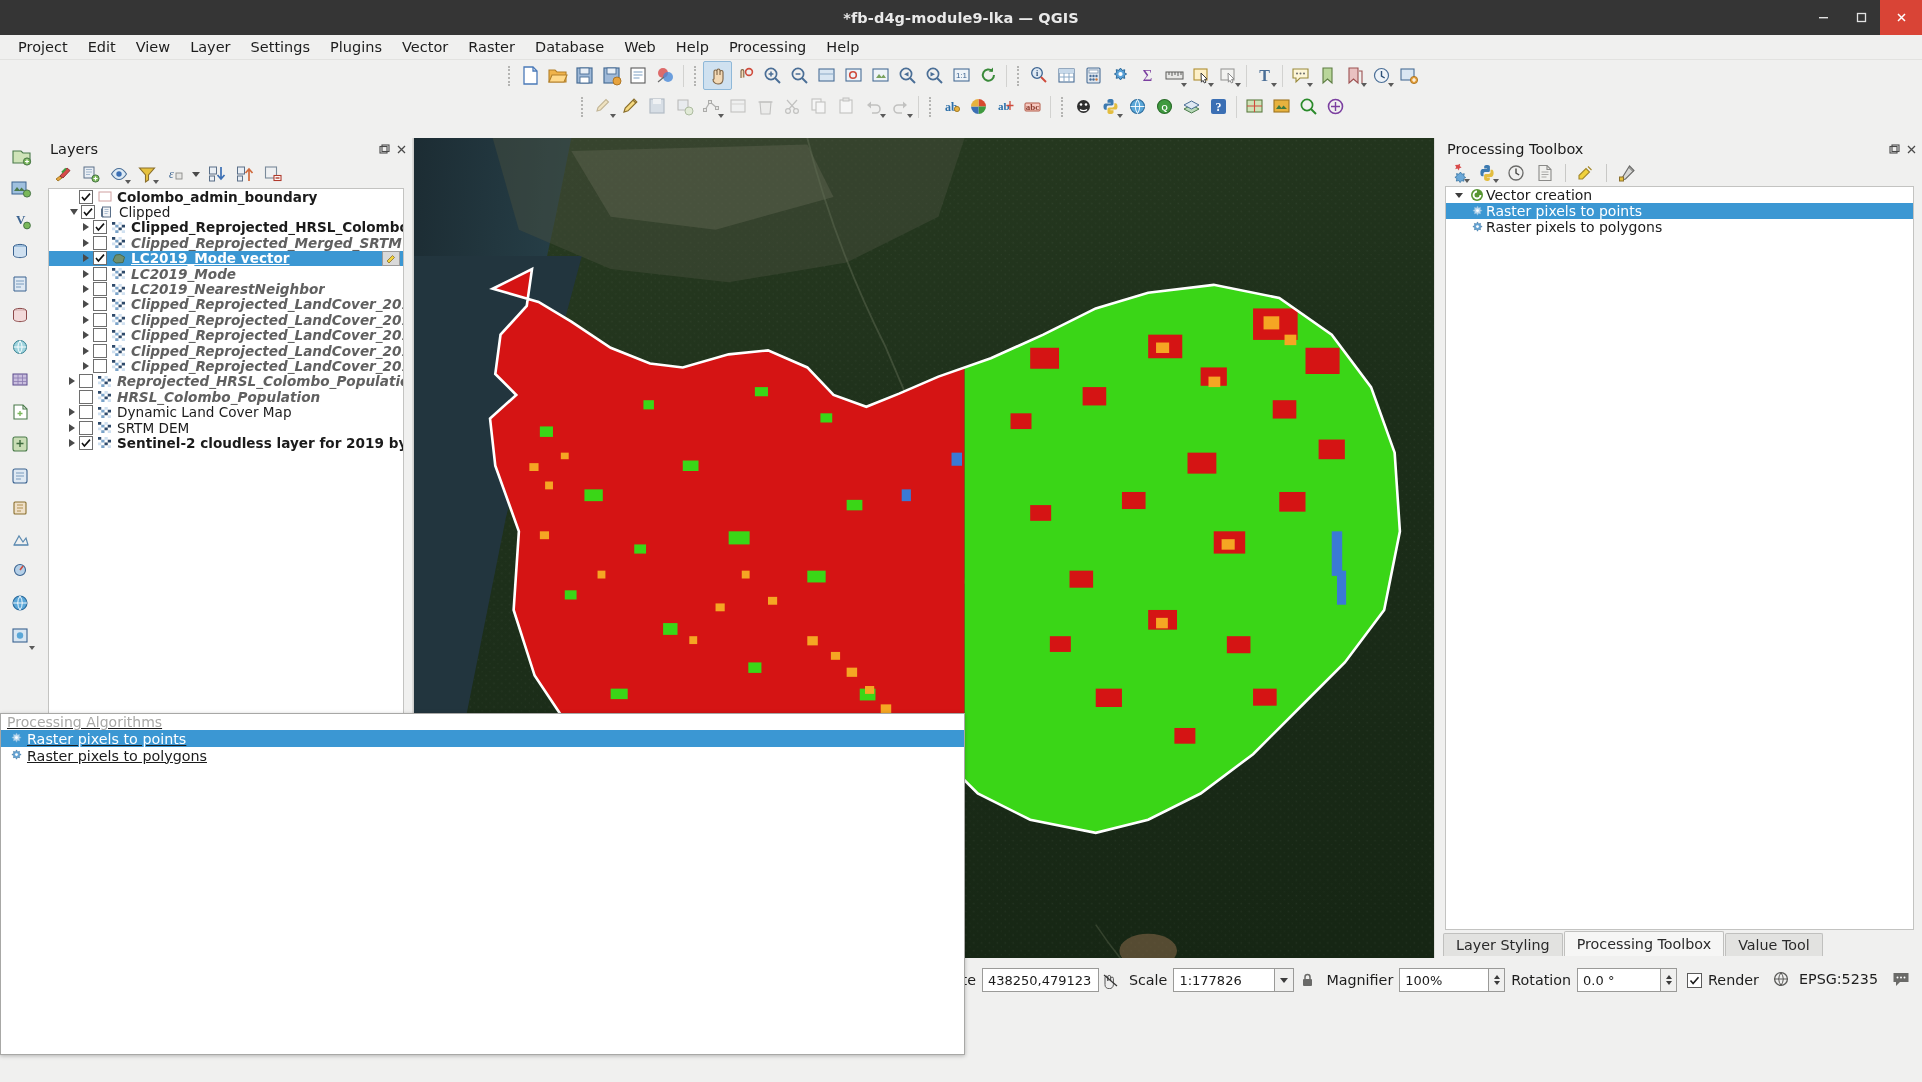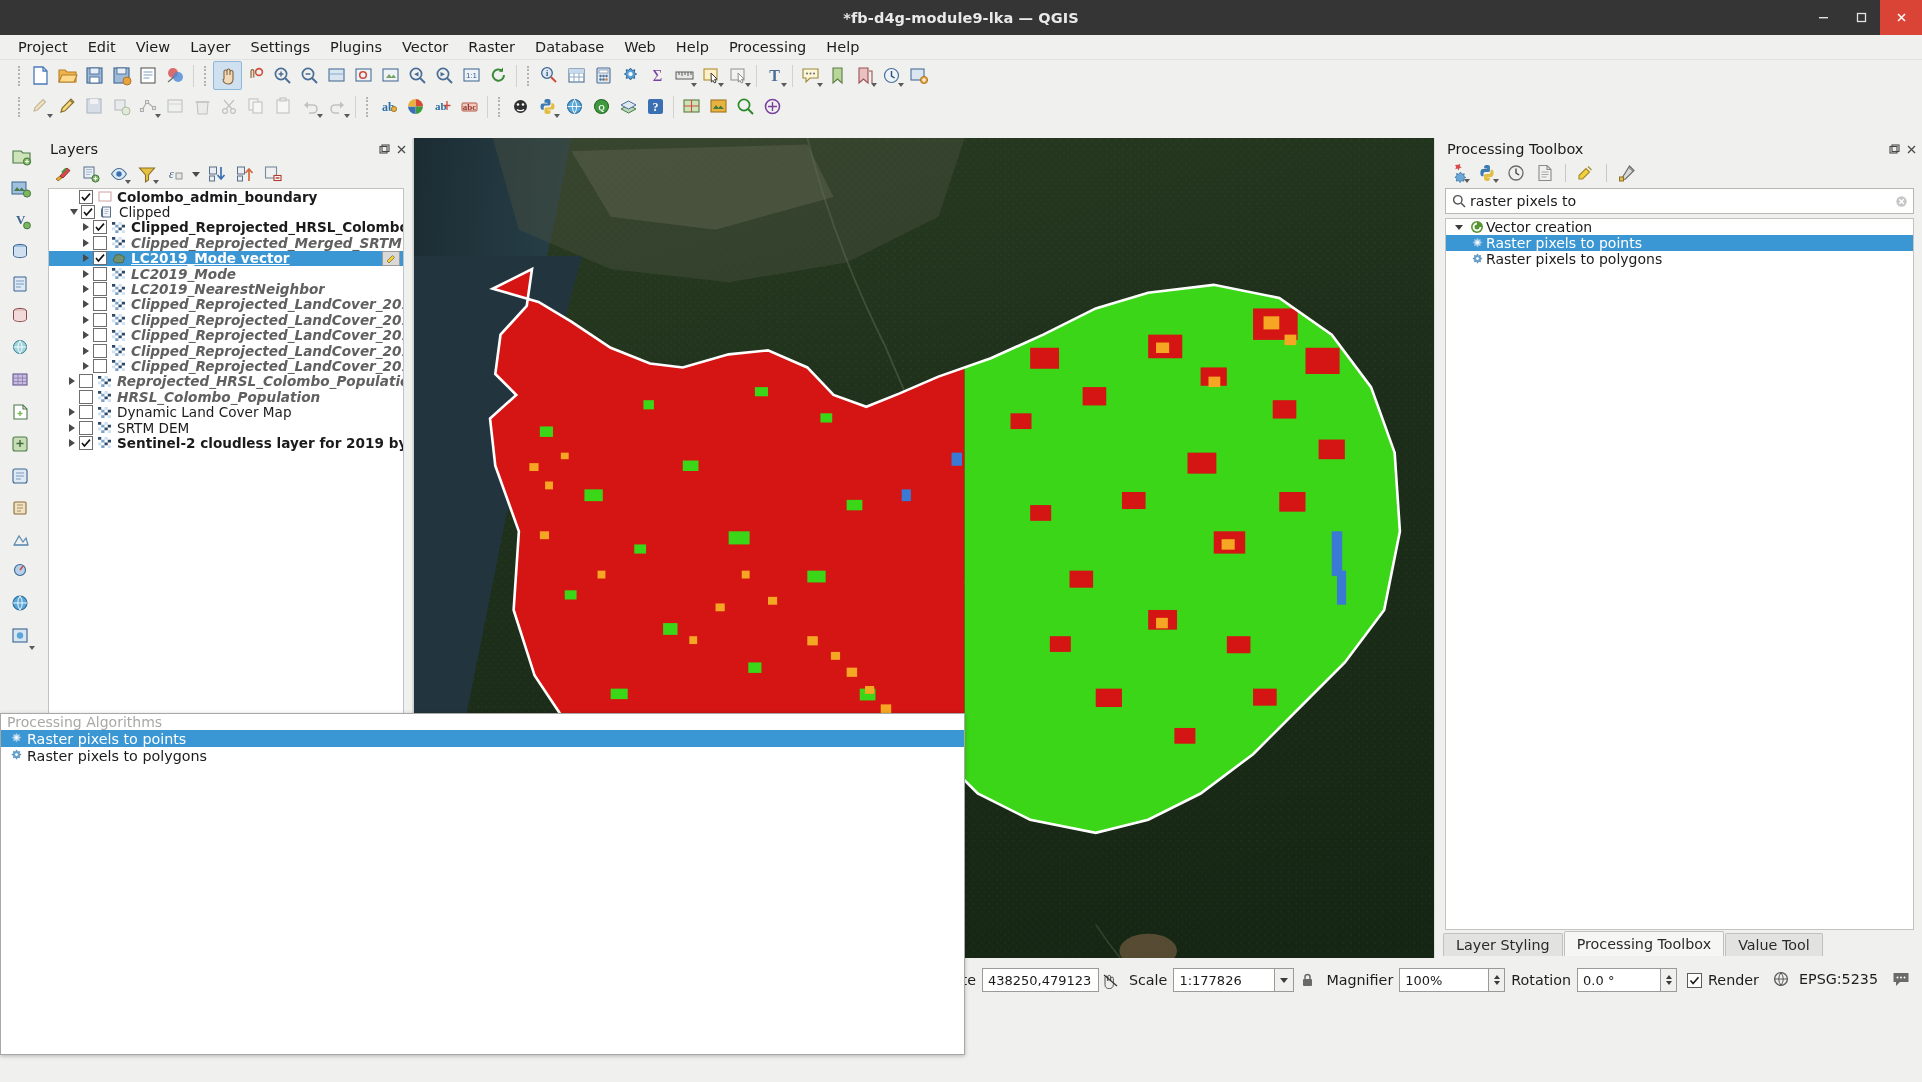--- a/index.html
+++ b/index.html
@@ -20,21 +20,21 @@
     color:#e2e2e2;font-size:15px;}
   .winbtn.close{background:#d94436;color:#fff;width:42px;}
   .winbtn svg{display:block;}
 
   
   .menubar{height:24px;background:#f0f0ef;display:flex;align-items:center;padding-left:8px;
     border-bottom:1px solid #e2e2e0;}
   .menuitem{padding:2px 10px;font-size:14.5px;color:#1d1d1d;white-space:nowrap;}
 
   
-  .toolbar{height:31px;background:#f0f0ef;display:flex;align-items:center;padding-left:12px;gap:0px;}
+  .toolbar{height:31px;background:#f0f0ef;display:flex;align-items:center;padding-left:2px;gap:0px;justify-content:center;}
   .toolbar.second{height:31px;}
   .tbtn{width:27px;height:27px;display:flex;align-items:center;justify-content:center;position:relative;}
   .tbtn svg{display:block;}
   .grip{width:9px;height:24px;margin:0 3px;display:flex;align-items:center;justify-content:center;}
   .grip i{display:block;width:2px;height:20px;border-left:2px dotted #b4b4b2;}
   .caret{position:absolute;right:1px;bottom:2px;width:0;height:0;
     border-left:3px solid transparent;border-right:3px solid transparent;border-top:4px solid #5a5a5a;}
   .sep{width:1px;height:22px;background:#d2d2d0;margin:0 4px;}
 
   
@@ -86,21 +86,21 @@
   .arow{height:16px;display:flex;align-items:center;font-size:14px;padding-left:4px;white-space:nowrap;}
   .arow.sel{background:#3b97d3;color:#fff;}
   .aicon{width:18px;display:flex;align-items:center;justify-content:center;flex:0 0 18px;}
   .tabsrow{height:26px;display:flex;align-items:flex-end;padding-left:8px;gap:1px;margin-bottom:2px;}
   .tab{height:22px;padding:0 12px;background:#e2e2e0;border:1px solid #c0c0be;border-bottom:none;
     display:flex;align-items:center;font-size:14.3px;color:#2a2a2a;border-radius:2px 2px 0 0;}
   .tab.active{background:#f6f6f5;height:24px;font-weight:400;}
 
   
   .popup{position:absolute;left:0;top:713px;width:963px;height:340px;background:#fff;
-    border:1px solid #a8a8a6;box-shadow:0 1px 4px rgba(0,0,0,.25);z-index:40;}
+    border:1px solid #a8a8a6;box-shadow:0 1px 4px rgba(0,0,0,.25);z-index:40;text-decoration:underline;}
   .popup .phead{height:16px;display:flex;align-items:center;padding-left:6px;font-size:14px;color:#a8a8a6;}
   .prow{height:17px;display:flex;align-items:center;font-size:14.3px;padding-left:4px;}
   .prow.sel{background:#3b97d3;color:#fff;}
   .prow .aicon{width:22px;flex:0 0 22px;}
 
   
   .statusbar{position:absolute;left:0;right:0;bottom:0;height:44px;background:#f0f0ef;
     display:flex;align-items:center;padding:0 6px;gap:0;}
   .locator{width:250px;height:24px;background:#fff;border:1px solid #9a9a98;display:flex;align-items:center;padding:0 4px;}
   .locator input{flex:1;border:0;outline:0;font-size:13px;font-family:inherit;background:transparent;}
@@ -1295,35 +1295,20 @@
         <div style="width:1px;height:18px;background:#c8c8c6;margin:0 4px;"></div>
         <div class="ptbtn">
           <svg width="20" height="20" viewBox="0 0 20 20">
               <path d="M12.5 3l4.5 4.5-8.5 8.5-3.5 1 1-3.5z" fill="#d8d8d6" stroke="#6a6a68" stroke-width="1.1"></path>
               <path d="M11.5 4l4.5 4.5" stroke="#6a6a68" stroke-width="1"></path>
               <rect x="2.5" y="14" width="4" height="4" fill="#e7c23e" stroke="#8a6f2c" stroke-width="1"></rect>
             </svg>
           </div>
       </div>
 
-      <div class="searchrow">
-        <span class="q">
-          <svg width="14" height="14" viewBox="0 0 14 14">
-              <circle cx="5.8" cy="5.8" r="4.2" fill="none" stroke="#555" stroke-width="1.4"></circle>
-              <path d="M9 9l4 4" stroke="#555" stroke-width="1.6"></path>
-            </svg>
-          </span>
-        <input readonly="" value="raster pixels to" style="">
-        <span class="clearx">
-          <svg width="13" height="13" viewBox="0 0 13 13">
-              <circle cx="6.5" cy="6.5" r="5.2" fill="#c7c7c5"></circle>
-              <path d="M4.3 4.3l4.4 4.4M8.7 4.3l-4.4 4.4" stroke="#fff" stroke-width="1.4"></path>
-            </svg>
-          </span>
-      </div>
 
       <div class="algotree">
         <div class="arow">
           <span class="aicon">
             <span style="width:0;height:0;border-left:4px solid transparent;border-right:4px solid transparent;border-top:5px solid #3c3c3c;display:block;"></span>
             </span>
           <span class="aicon">
             <svg width="14" height="14" viewBox="0 0 14 14">
                 <circle cx="7" cy="7" r="6" fill="#589632"></circle>
                 <path d="M7 2.6a4.4 4.4 0 104.4 4.4h-1.9A2.5 2.5 0 117 4.5z" fill="#fff"></path>

